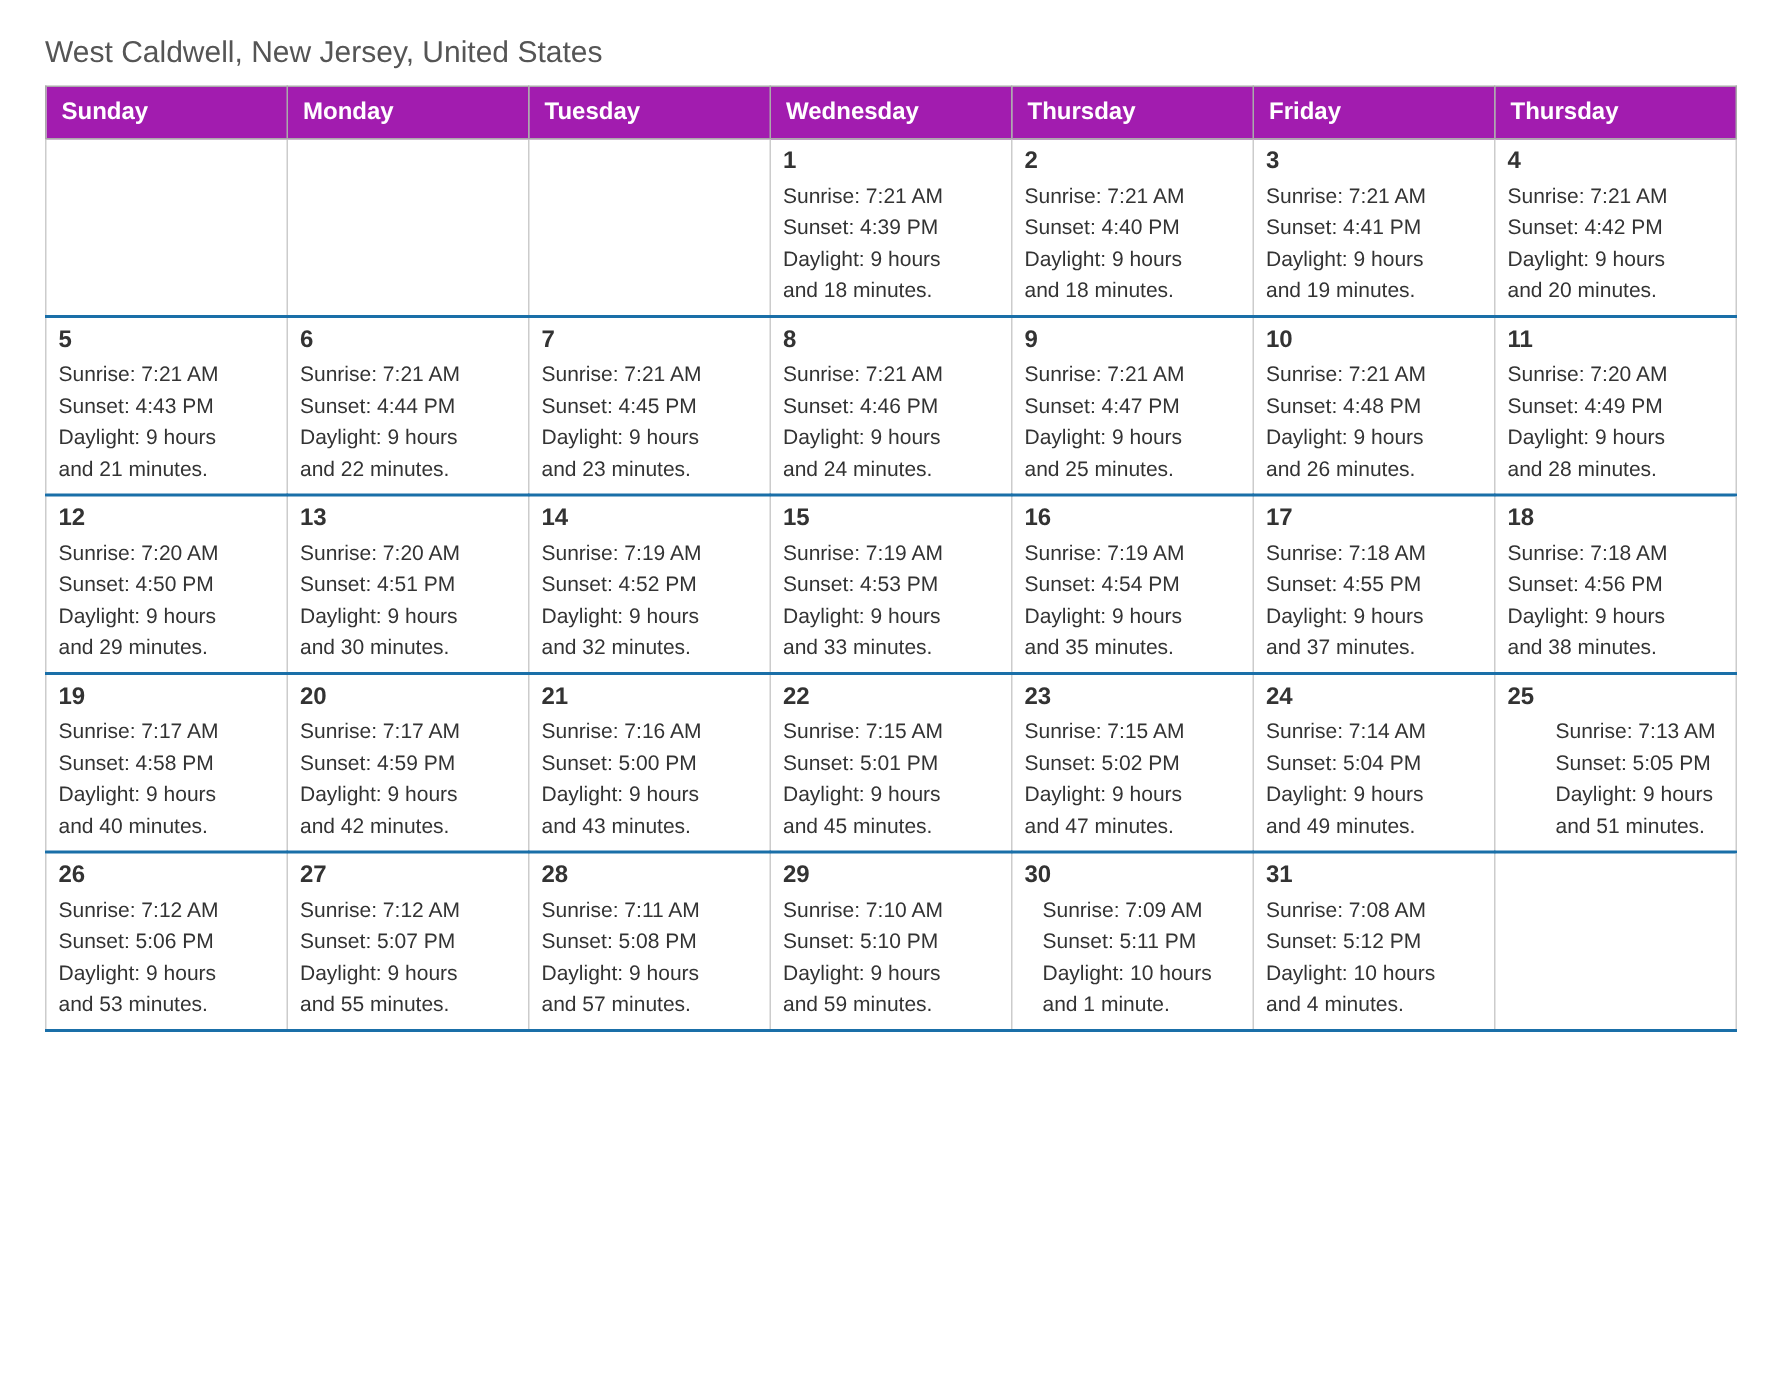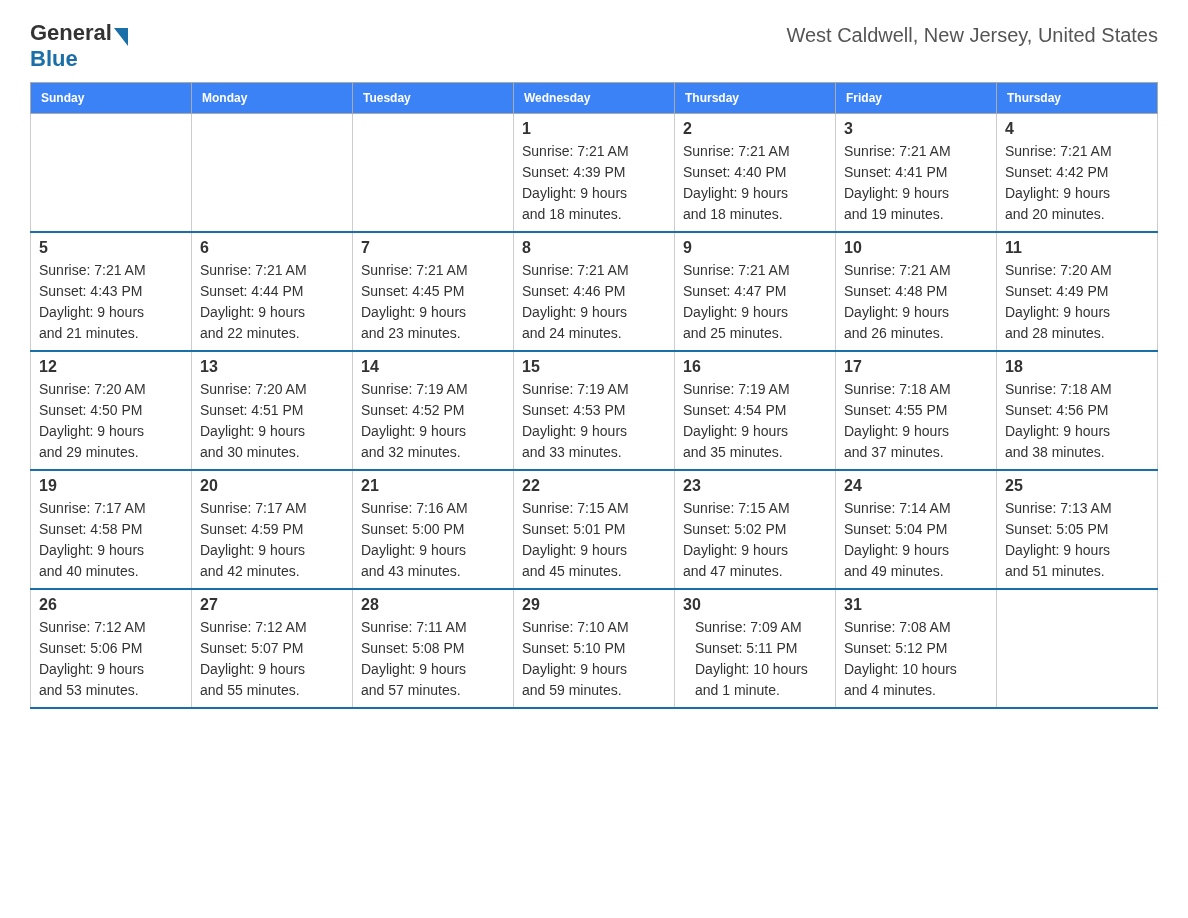--- a/index.html
+++ b/index.html
@@ -56,23 +56,23 @@
       font-size: 20px;
       color: #555;
       margin-top: 4px;
     }
     .calendar {
       width: 100%;
       border-collapse: collapse;
       margin-top: 10px;
     }
     .calendar thead tr th {
-      background-color: #3b82f6;
+      background-color: #a21caf;
       color: #fff;
-      font-size: 12px;
+      font-size: 16px;
       font-weight: bold;
       padding: 8px 10px;
       text-align: left;
       border: 1px solid #aaa;
     }
     .calendar tbody tr td {
       vertical-align: top;
       border: 1px solid #ccc;
       padding: 6px 8px;
       width: 14.28%;
@@ -96,27 +96,20 @@
       line-height: 1.5;
     }
     .empty-cell {
       background: #fff;
     }
   </style>
 </head>
 <body>
 
 <div class="header">
-  <div class="logo-area">
-    <div class="logo-row">
-      <span class="logo-text-general">General</span>
-      <div class="logo-triangle"></div>
-    </div>
-    <span class="logo-text-blue">Blue</span>
-  </div>
   <div class="title-area">
     <div class="location-title">West Caldwell, New Jersey, United States</div>
   </div>
 </div>
 
 <table class="calendar">
   <thead>
     <tr id="header-row">
     <th>Sunday</th>
         <th>Monday</th>
@@ -301,21 +294,21 @@
         </td>
         <td>
           <span class="day-number">24</span>
           <div class="day-info" style="white-space: pre-line;">Sunrise: 7:14 AM
 Sunset: 5:04 PM
 Daylight: 9 hours
 and 49 minutes.</div>
         </td>
         <td>
           <span class="day-number">25</span>
-          <div class="day-info" style="white-space: pre-line;">Sunrise: 7:13 AM
+          <div class="day-info" style="white-space: pre-line; margin-left: 32px;">Sunrise: 7:13 AM
 Sunset: 5:05 PM
 Daylight: 9 hours
 and 51 minutes.</div>
         </td>
       </tr>
       <tr>
         <td>
           <span class="day-number">26</span>
           <div class="day-info" style="white-space: pre-line;">Sunrise: 7:12 AM
 Sunset: 5:06 PM

